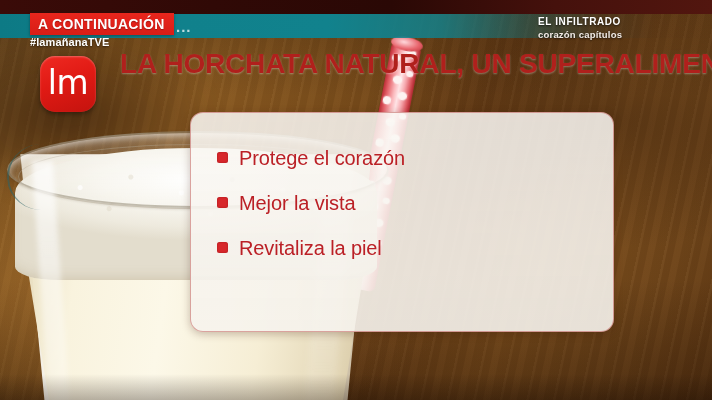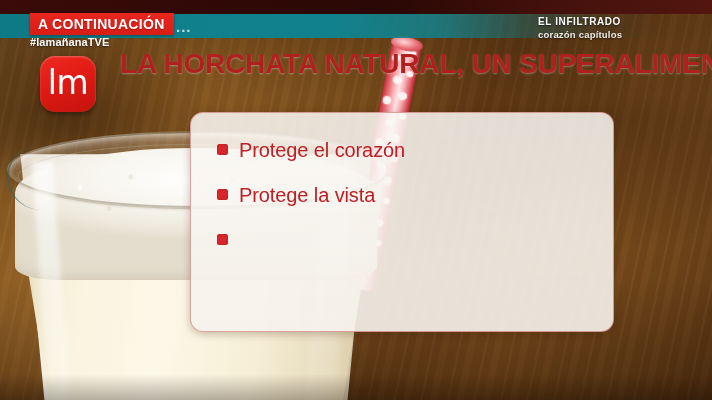--- a/index.html
+++ b/index.html
@@ -398,21 +398,21 @@
     top: 112px;
     width: 424px;
     height: 220px;
     border-radius: 13px;
     background: linear-gradient(180deg,
       rgba(250,248,244,0.86) 0%,
       rgba(248,245,240,0.88) 40%,
       rgba(246,243,237,0.90) 100%);
     border: 1.5px solid rgba(196,106,104,0.60);
     box-shadow: 0 2px 8px rgba(60,25,10,0.28);
-    padding: 14px 0 0 26px;
+    padding: 22px 0 0 26px;
     box-sizing: border-box;
   }
   .bullet-row {
     display: flex;
     align-items: center;
     height: 45px;
   }
   .bullet-marker {
     width: 11px;
     height: 11px;
@@ -515,21 +515,22 @@
 
   <div class="main-title">LA HORCHATA NATURAL, UN SUPERALIMENTO</div>
 
   <div class="bullet-panel">
     <div class="bullet-row">
       <span class="bullet-marker"></span>
       <span class="bullet-label">Protege el corazón</span>
     </div>
     <div class="bullet-row">
       <span class="bullet-marker"></span>
-      <span class="bullet-label">Protege la vista</span>
+      <span class="bullet-label">Mejor la vista</span>
     </div>
     <div class="bullet-row">
       <span class="bullet-marker"></span>
+      <span class="bullet-label">Revitaliza la piel</span>
     </div>
   </div>
 
   <div class="bottom-shade"></div>
 </div>
 
 </body></html>

